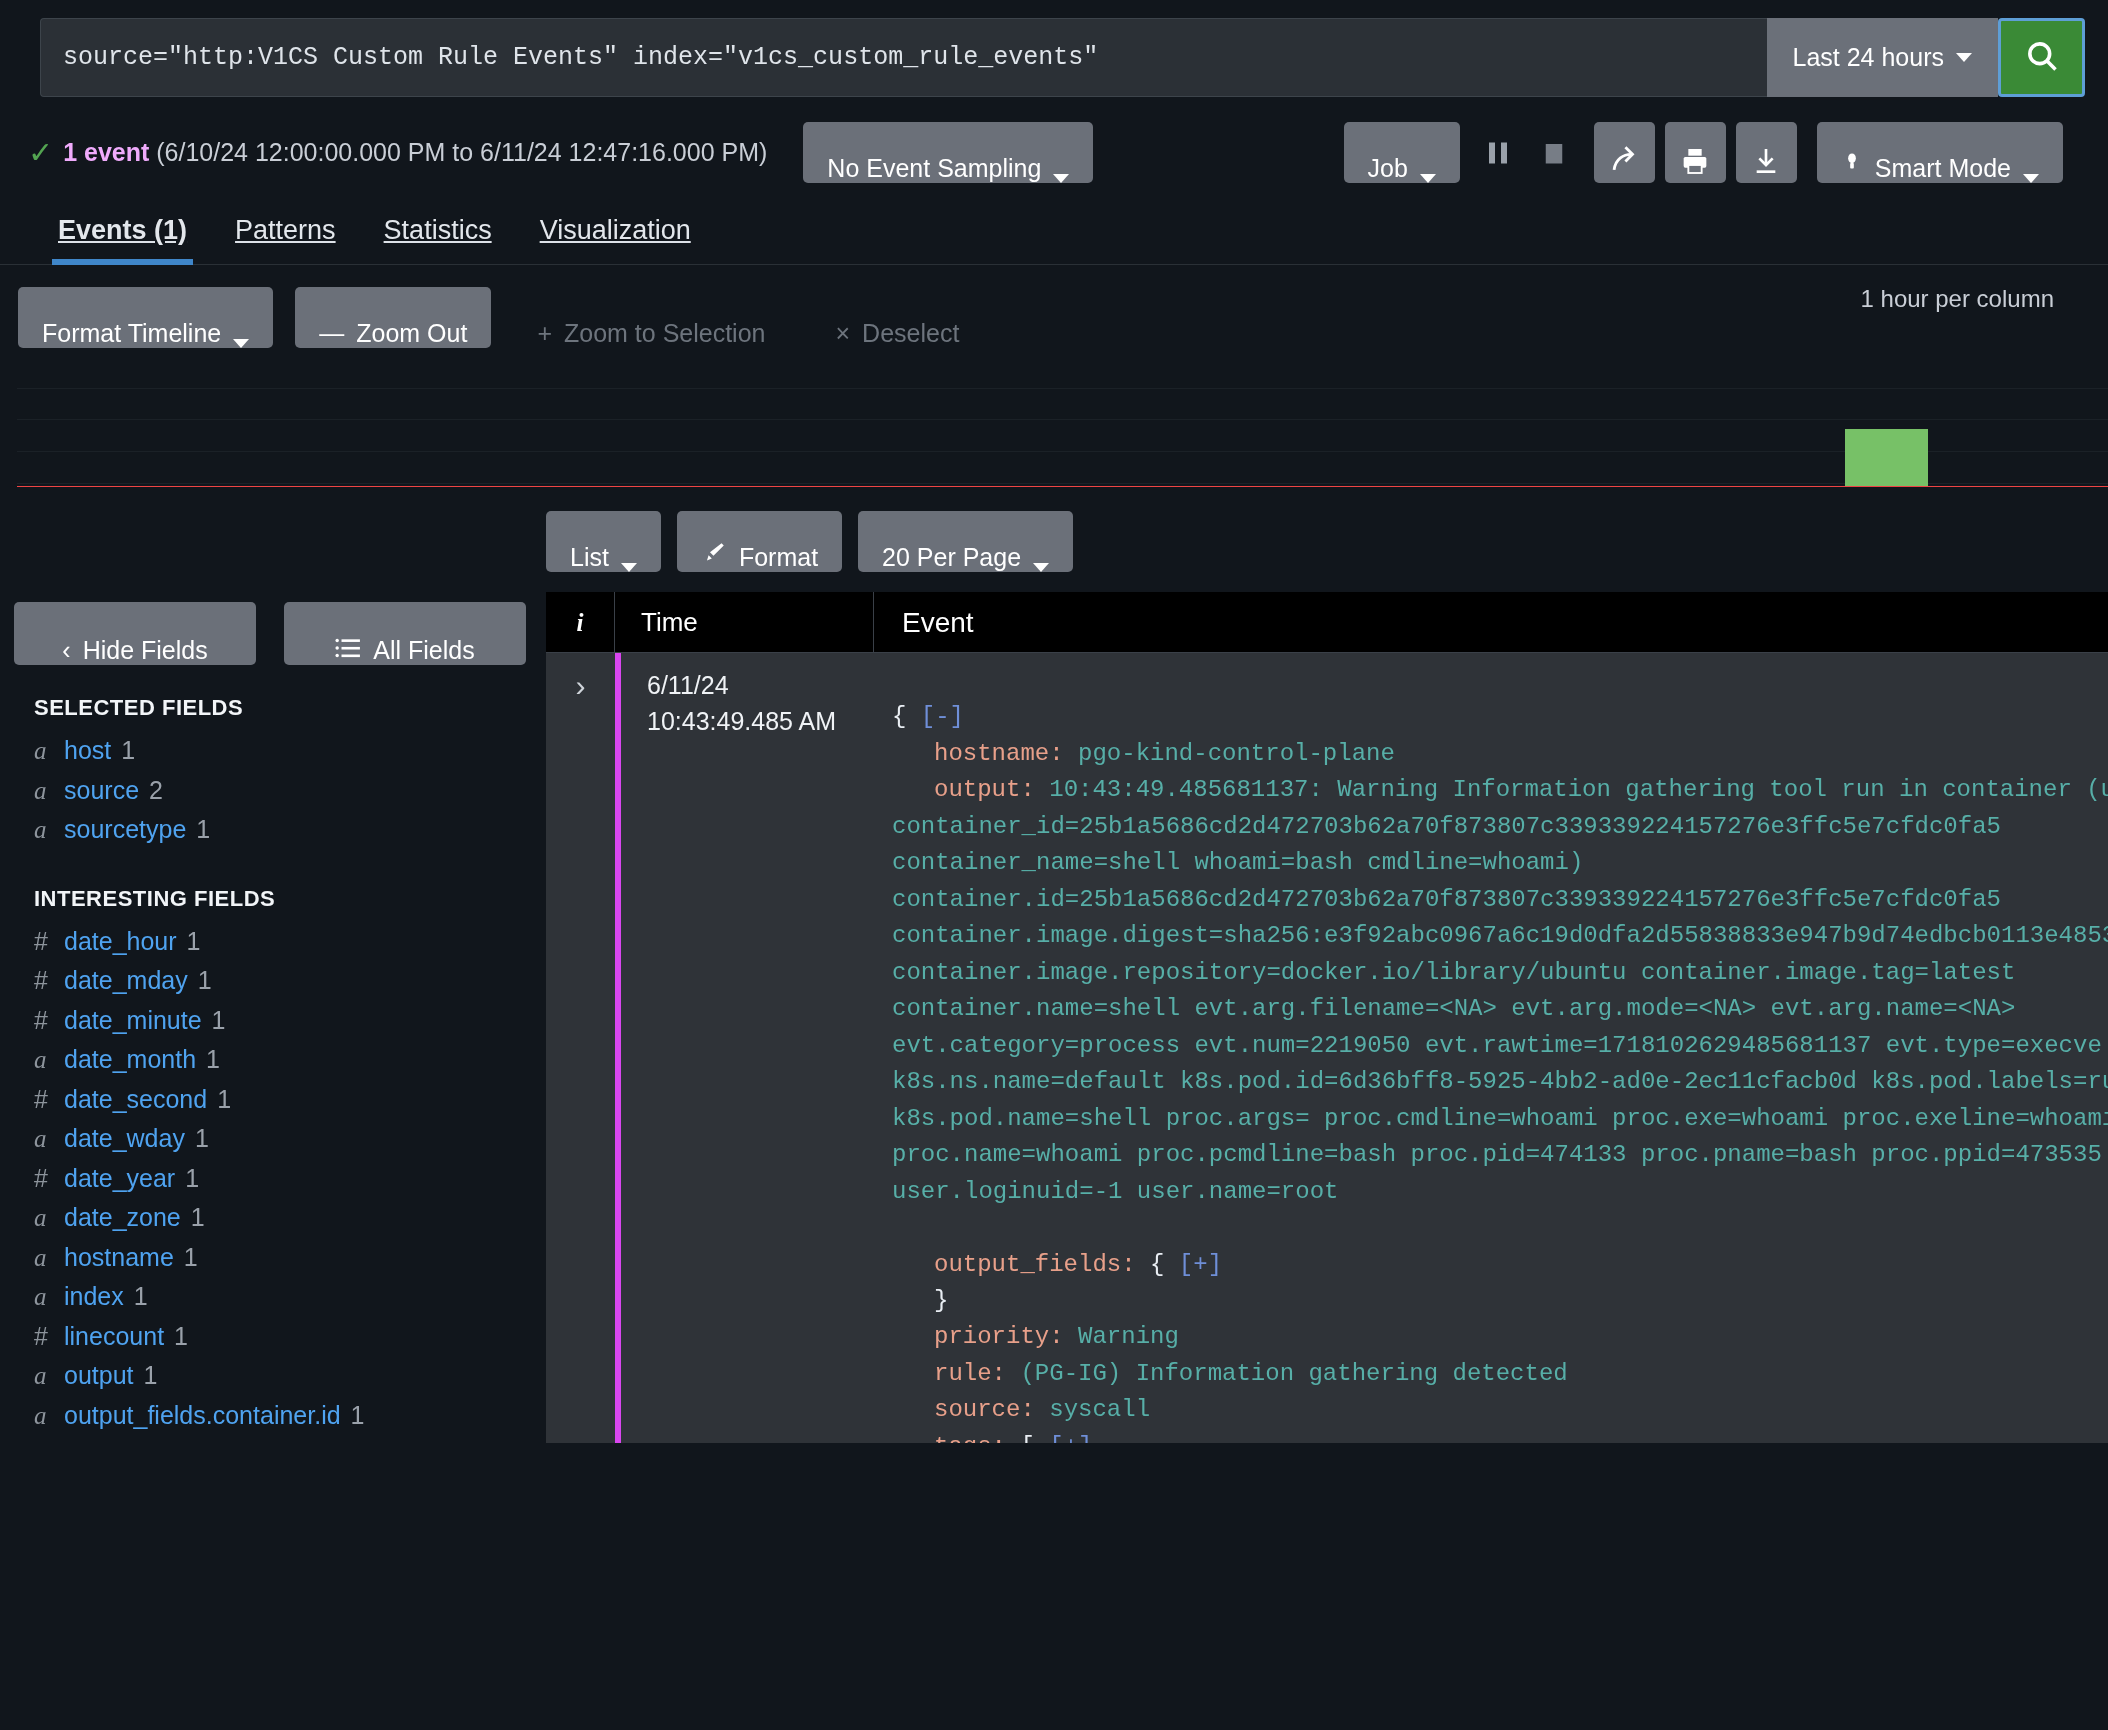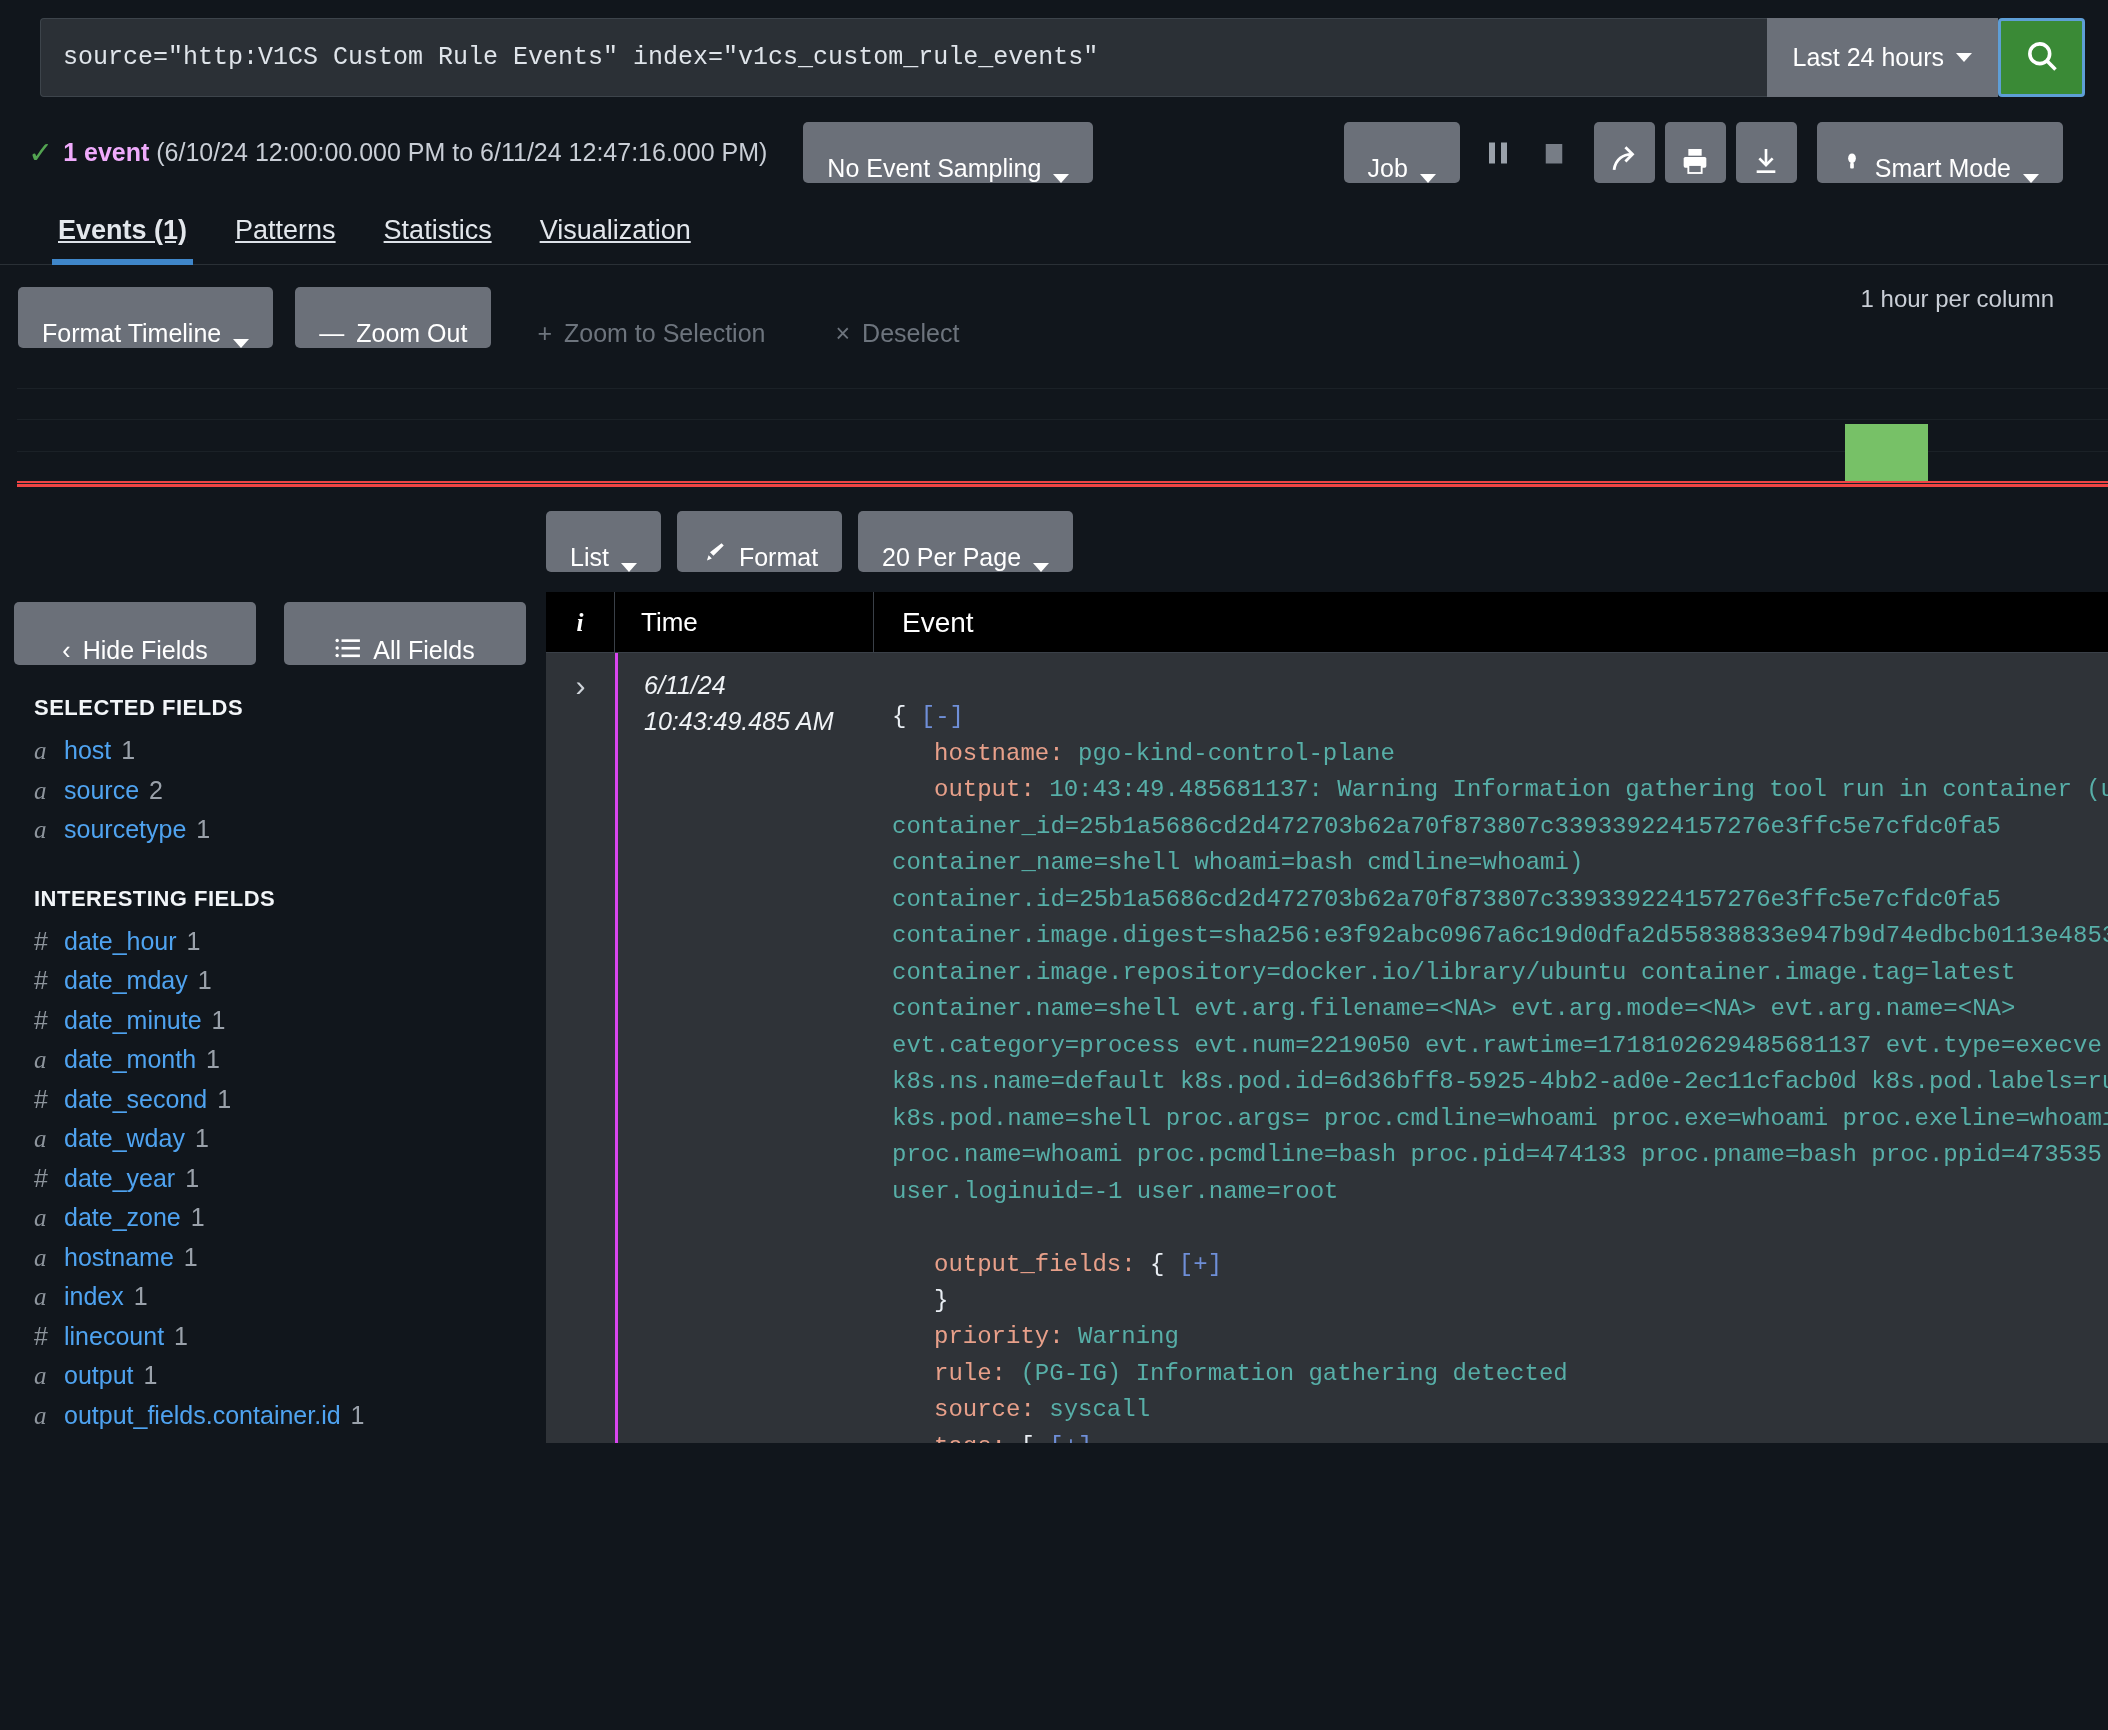--- a/index.html
+++ b/index.html
@@ -131,21 +131,21 @@
     gap: 22px;
     height: 87px;
   }
   .btn-disabled { background: transparent; color: #6d747d; cursor: default; }
 
   
   .timeline {
     position: relative;
     height: 129px;
     margin: 6px 0 0 17px;
-    border-bottom: 6px solid #ef4444;
+    border-bottom: 1px solid #ef4444;
   }
   .timeline .gridline { position: absolute; left: 0; right: 0; height: 1px; background: #1b2127; }
   .timeline-label {
     position: absolute;
     right: 55px; top: -73px;
     font-size: 24px; color: #c9ced6;
   }
   .tl-bar {
     position: absolute;
     bottom: 0;
@@ -198,22 +198,21 @@
   .ev-head .c-t { width: 259px; flex: none; padding-left: 26px; font-size: 26px; color: #fff; border-right: 1px solid #3a4048; line-height: 61px; }
   .ev-head .c-e { flex: 1; padding-left: 28px; font-size: 28px; color: #fff; line-height: 61px; }
 
   .ev-row { display: flex; background: #2f3338; min-height: 693px; }
   .ev-row .c-i { width: 69px; flex: none; text-align: center; padding-top: 16px; }
   .chev { color: #cfd4da; font-size: 30px; cursor: pointer; display: inline-block; }
   .ev-row .c-t {
     width: 259px; flex: none;
     padding: 14px 0 0 26px;
     font-size: 25px; color: #f0f3f6; line-height: 1.45;
-    border-left: 3px solid #d946ef;
-    font-style: italic;
+    border-left: 6px solid #d946ef;
   }
   .ev-row .c-e { flex: 1; padding: 10px 0 0 18px; overflow: hidden; }
 
   .json {
     font-family: "Liberation Mono", monospace;
     font-size: 24px;
     line-height: 1.52;
     white-space: pre;
     color: #e8edf2;
   }

